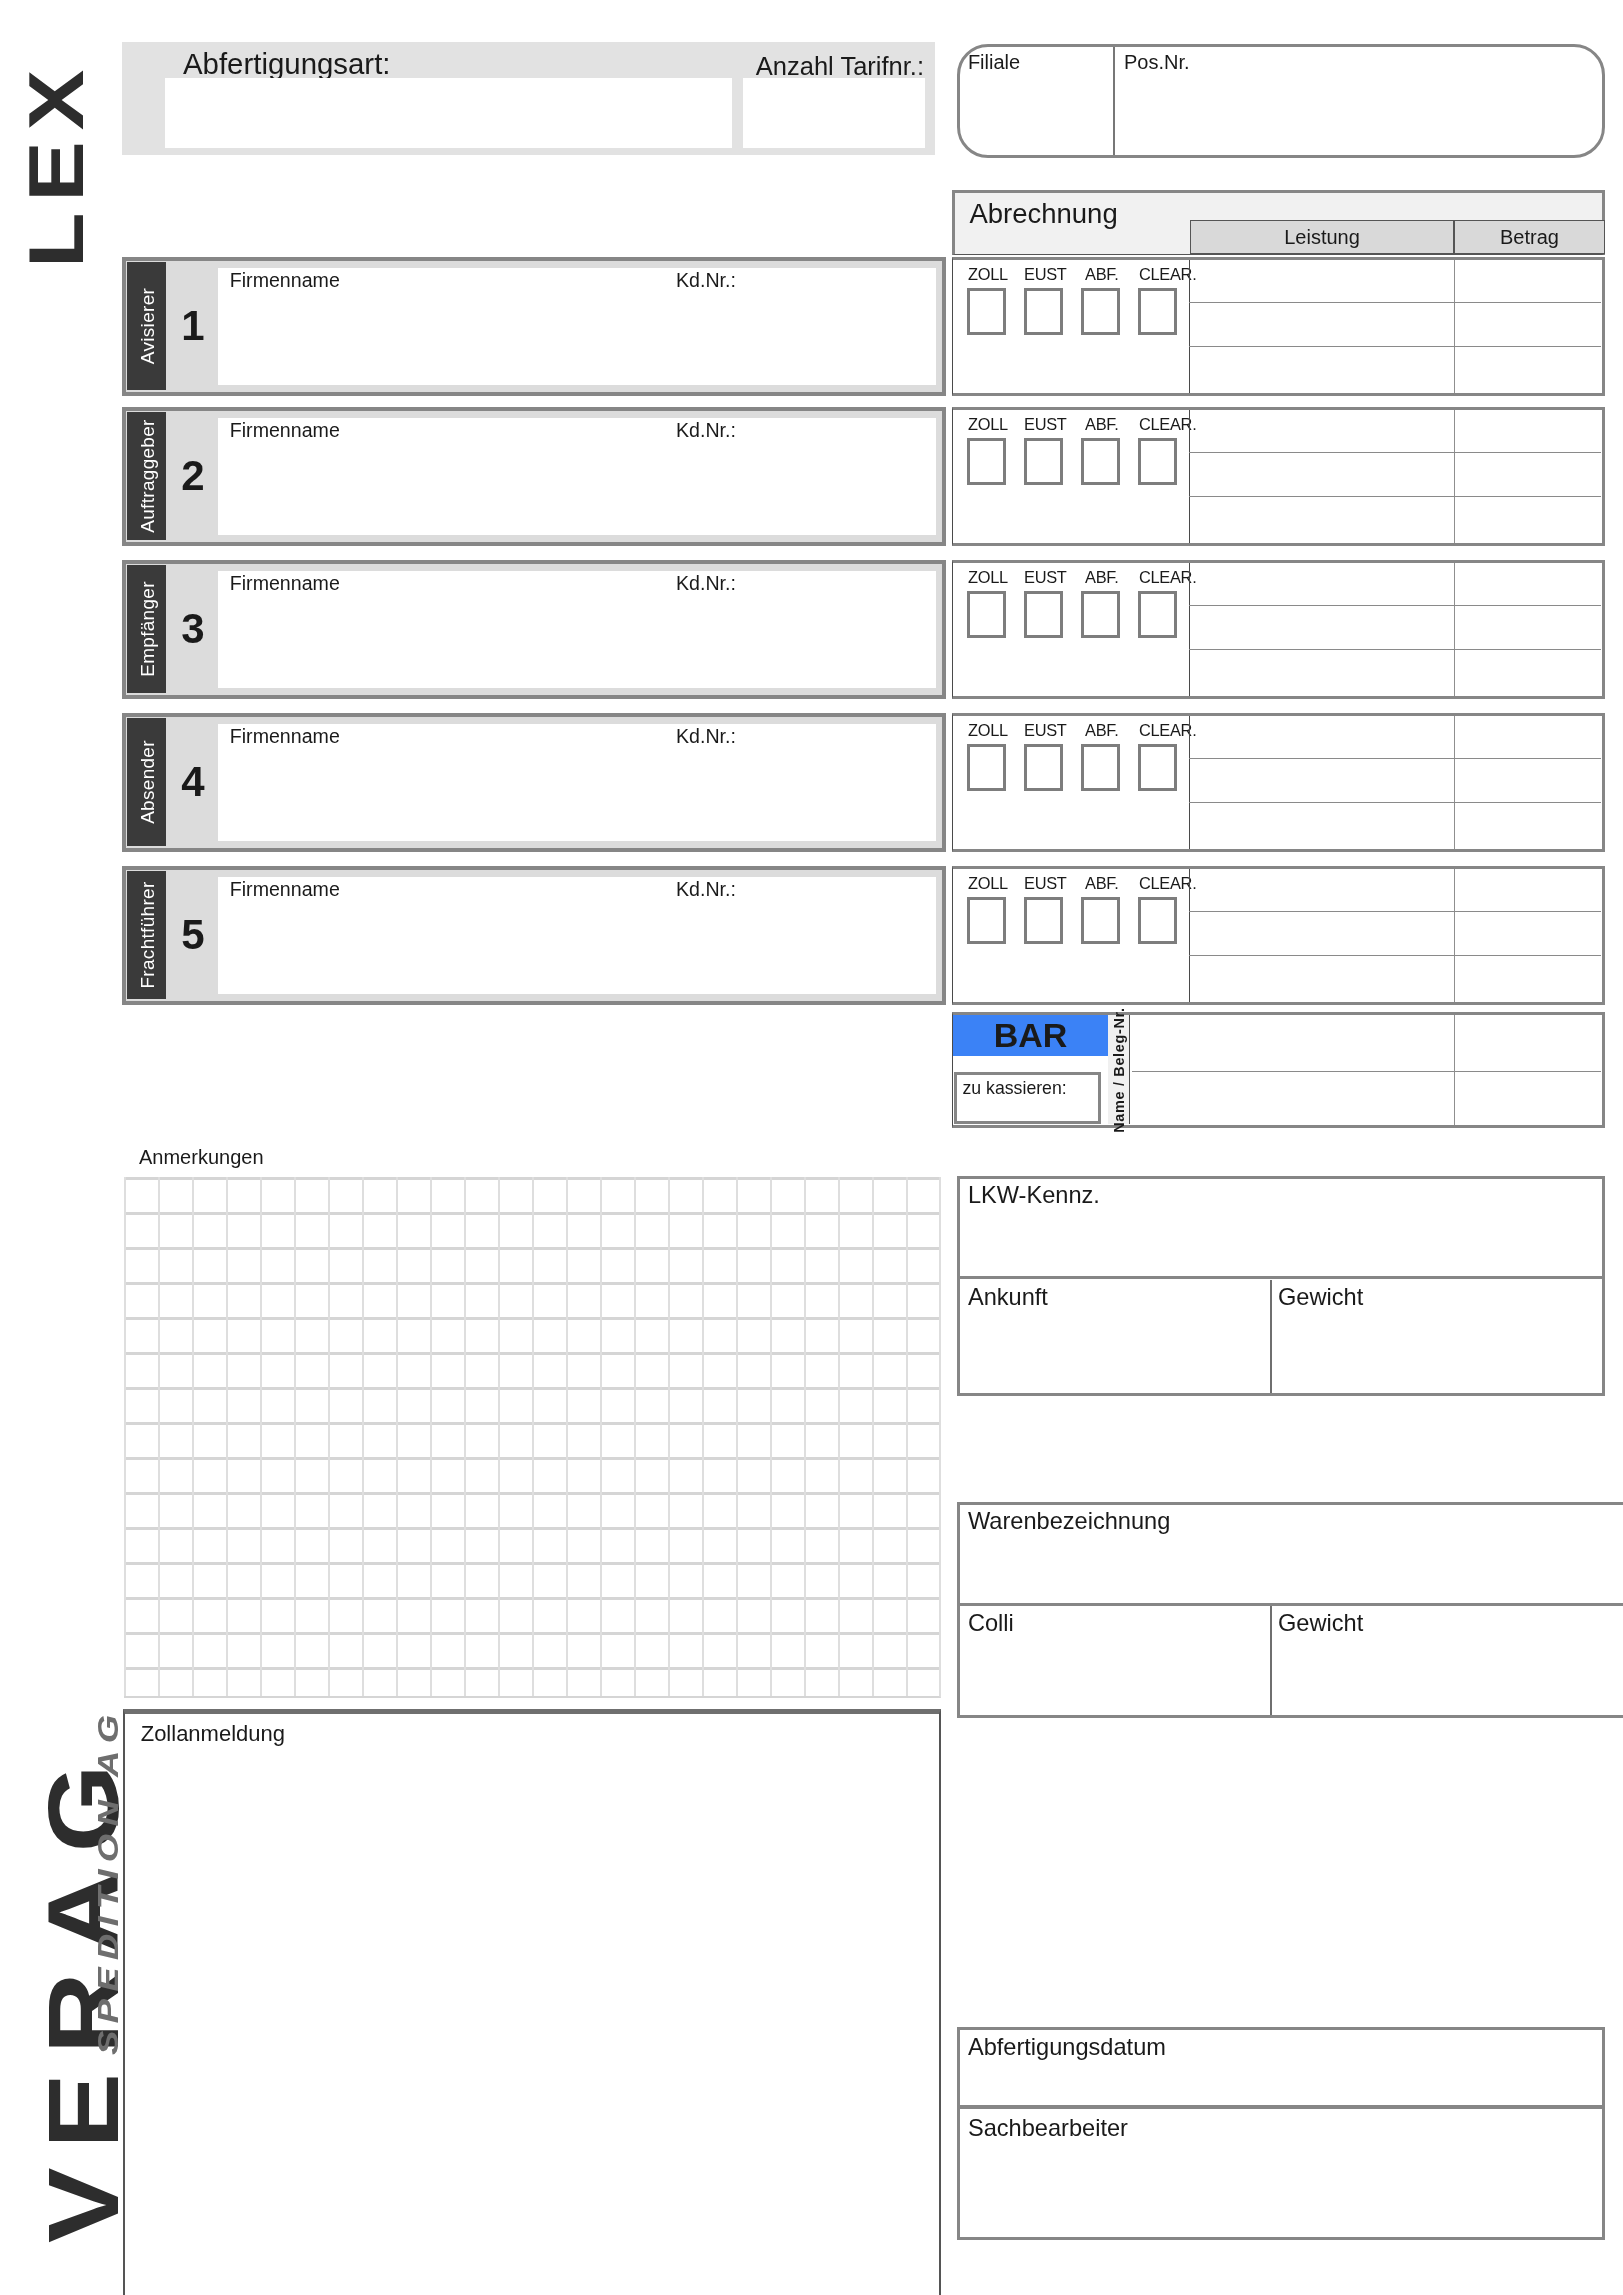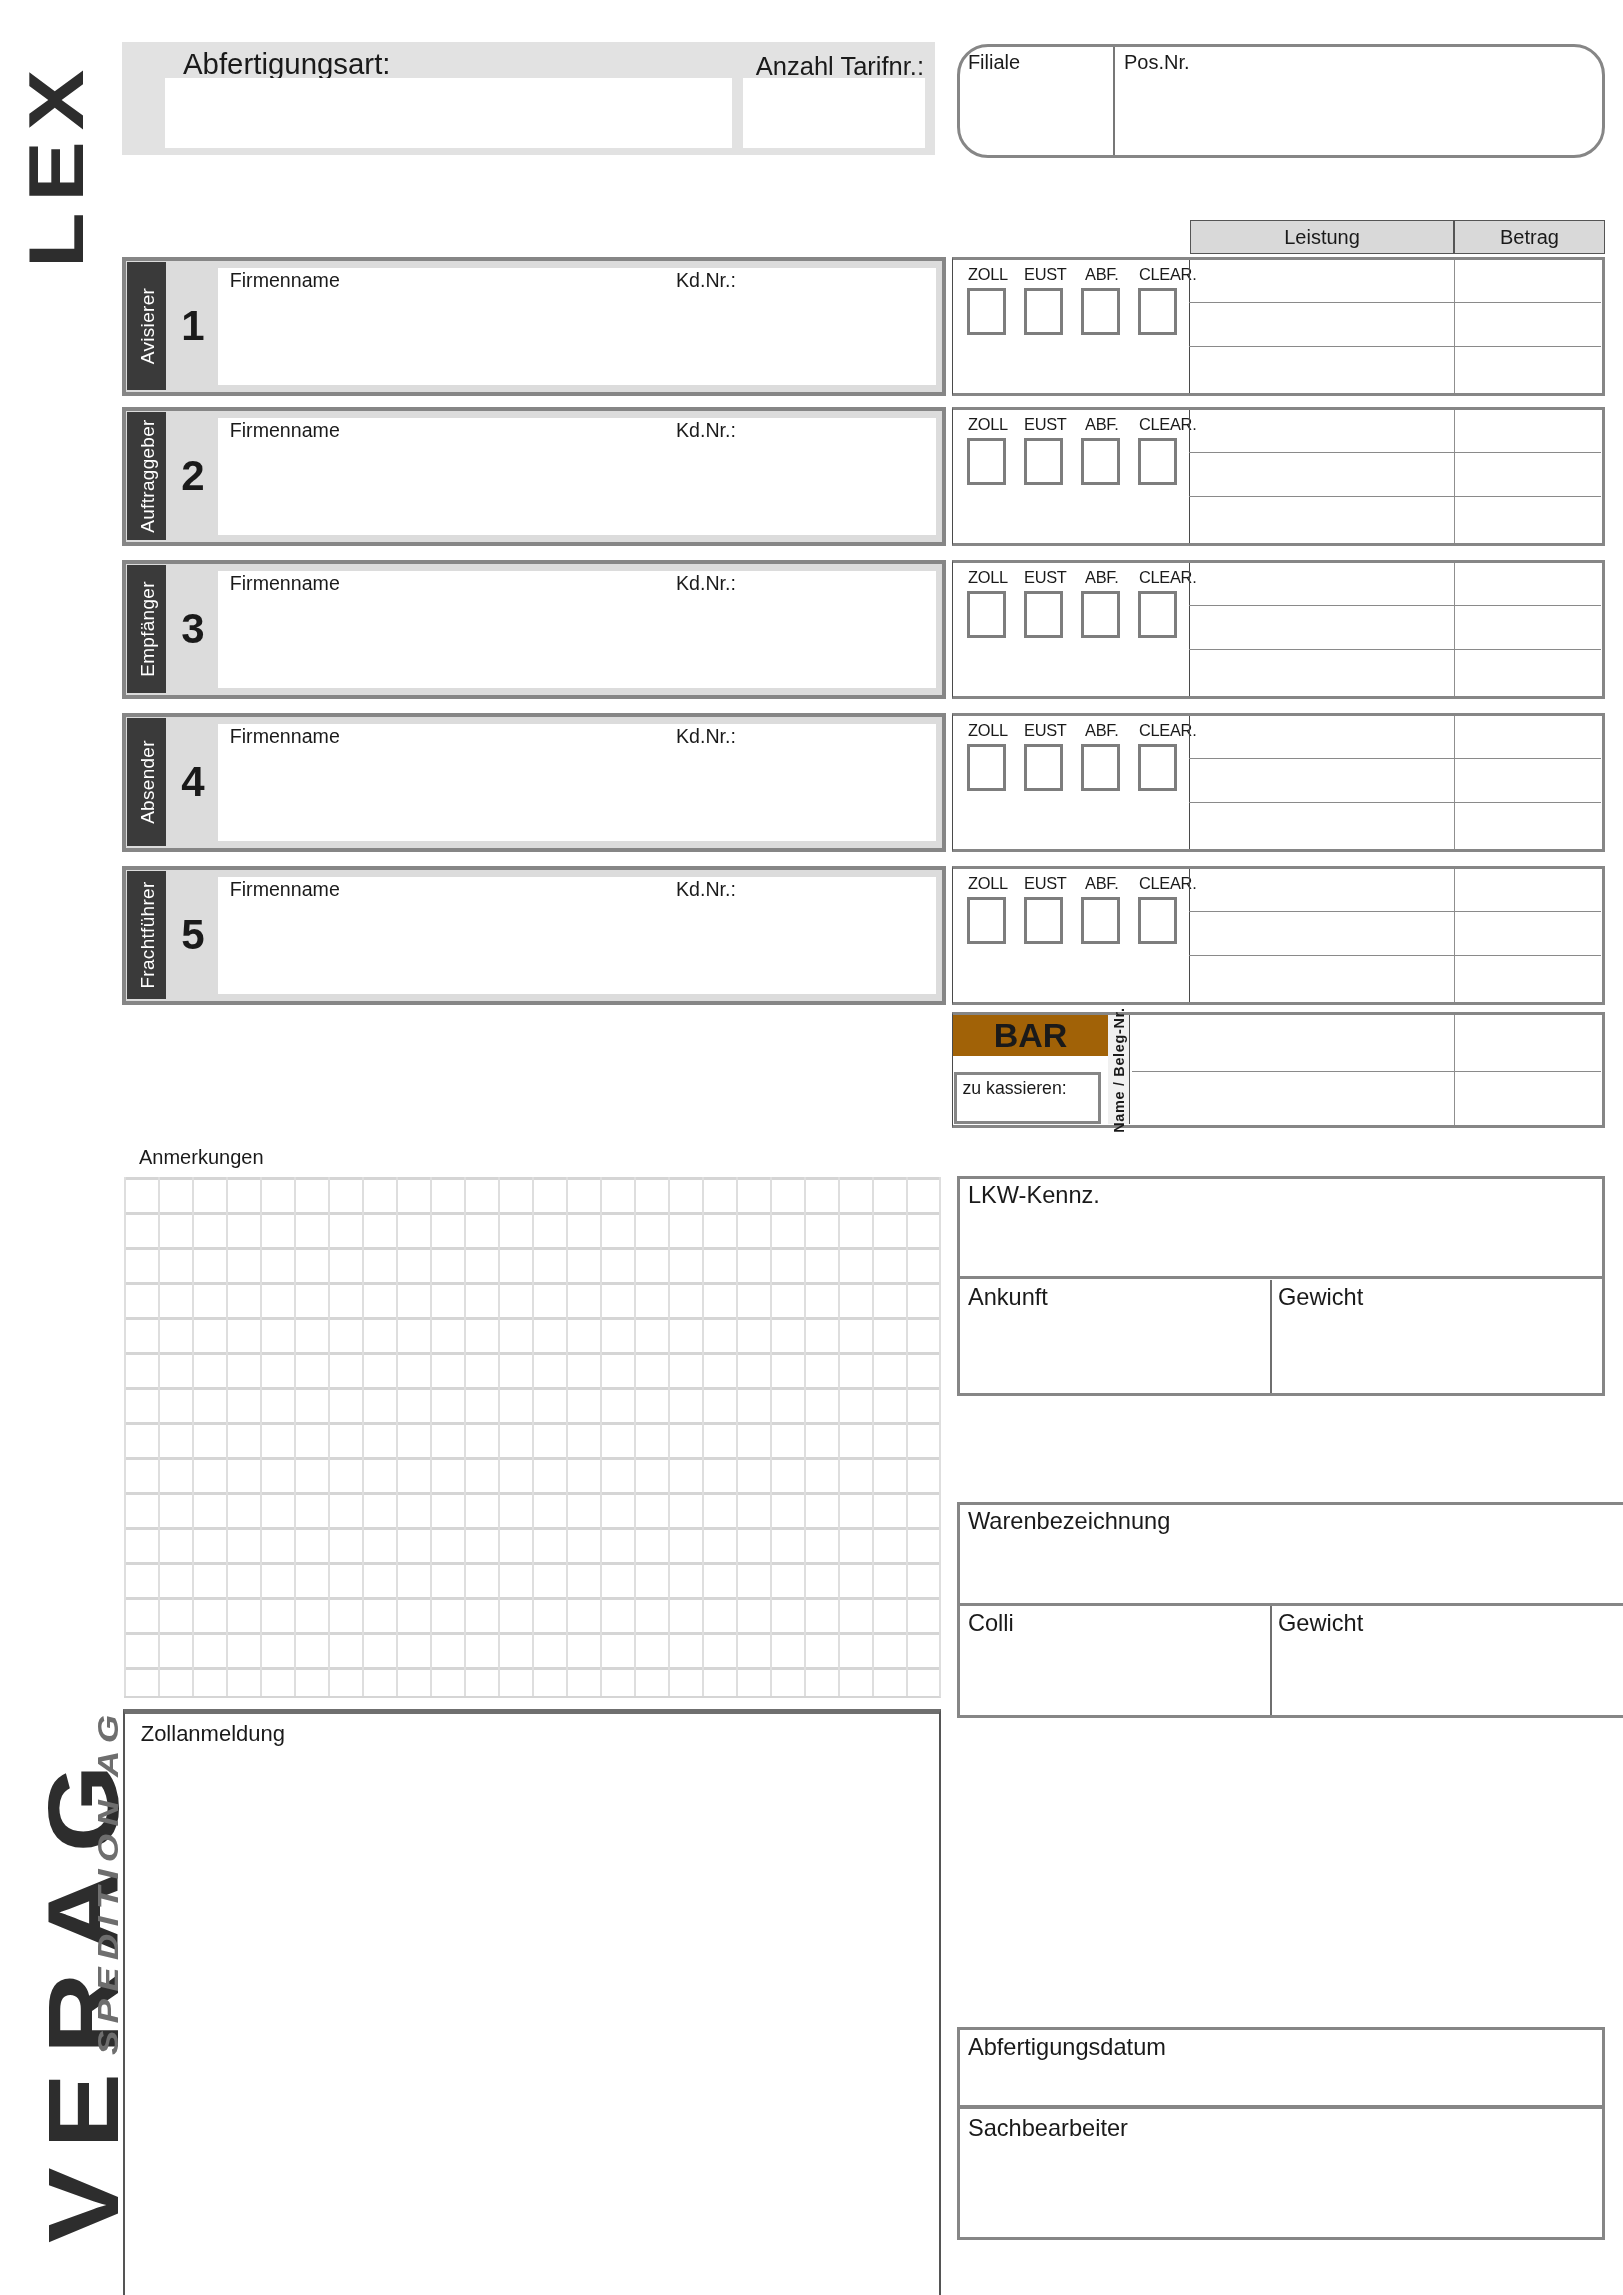--- a/index.html
+++ b/index.html
@@ -62,20 +62,24 @@
   <div class="input-box" style="left:743px;top:78px;width:182px;height:70px;"></div>
 
   <div class="framed" style="left:957px;top:44px;width:648px;height:114px;border-radius:31px;">
     <div class="abs" style="left:0;top:0;width:153px;height:100%;"></div>
     <div class="abs" style="left:155px;top:0;right:0;height:100%;"></div>
     <div class="lbl" style="left:7.9px;top:3.9px;font-size:20px;">Filiale</div>
     <div class="abs" style="left:153px;top:0;width:2px;height:100%;background:#777;"></div>
     <div class="lbl" style="left:164px;top:3.9px;font-size:20px;">Pos.Nr.</div>
   </div>
 
+  <div class="abs" style="left:952px;top:190px;width:653px;height:65px;background:var(--header-bg);box-sizing:border-box;
+              border:3.9px solid var(--border-gray);border-bottom:1.3px solid #555;">
+    <div class="lbl" style="left:14.4px;top:5.2px;font-size:27.5px;">Abrechnung</div>
+  </div>
   <div class="abs" style="left:1190px;top:220px;width:264px;height:34px;background:var(--cell-header-bg);box-sizing:border-box;
               border:1.3px solid #555;display:flex;align-items:center;justify-content:center;font-size:20px;">Leistung</div>
   <div class="abs" style="left:1454px;top:220px;width:151px;height:34px;background:var(--cell-header-bg);box-sizing:border-box;
               border:1.3px solid #555;display:flex;align-items:center;justify-content:center;font-size:20px;">Betrag</div>
 
   <div class="prow" style="top:257px;">
     <div class="vband">
       <span class="vcenter-rot">Avisierer</span>
     </div>
     <div class="pnum">1</div>
@@ -198,21 +202,21 @@
     <div class="cbox" style="left:128px;"></div>
     <div class="cbox" style="left:185px;"></div>
     <div class="vline1"></div>
     <div class="vline2"></div>
     <div class="hline" style="top:42px;"></div>
     <div class="hline" style="top:86px;"></div>
     <div class="cells-overlay"></div>
   </div>
 
   <div class="section" style="top:1012px;height:116px;">
-    <div class="abs" style="left:0;top:0;width:155px;height:41px;background:#a16207;display:flex;align-items:center;justify-content:center;">
+    <div class="abs" style="left:0;top:0;width:155px;height:41px;background:#3b82f6;display:flex;align-items:center;justify-content:center;">
       <span style="font-size:34px;font-weight:800;">BAR</span>
     </div>
     <div class="abs" style="left:1.3px;top:57px;width:147px;height:52px;background:#fff;border:3.3px solid var(--border-gray);box-sizing:border-box;">
       <div class="lbl" style="left:5.2px;top:2.6px;font-size:17.7px;">zu kassieren:</div>
     </div>
     <div class="abs" style="left:155px;top:0;width:22px;height:109px;background:#f0f0f0;border-right:1.3px solid var(--thin);box-sizing:border-box;">
       <span class="vcenter-rot" style="font-size:14.4px;font-weight:700;letter-spacing:0.7px;">Name / Beleg-Nr.</span>
     </div>
     <div class="abs" style="left:179px;top:56px;width:469px;height:1.3px;background:var(--mid);"></div>
     <div class="vline2"></div>

